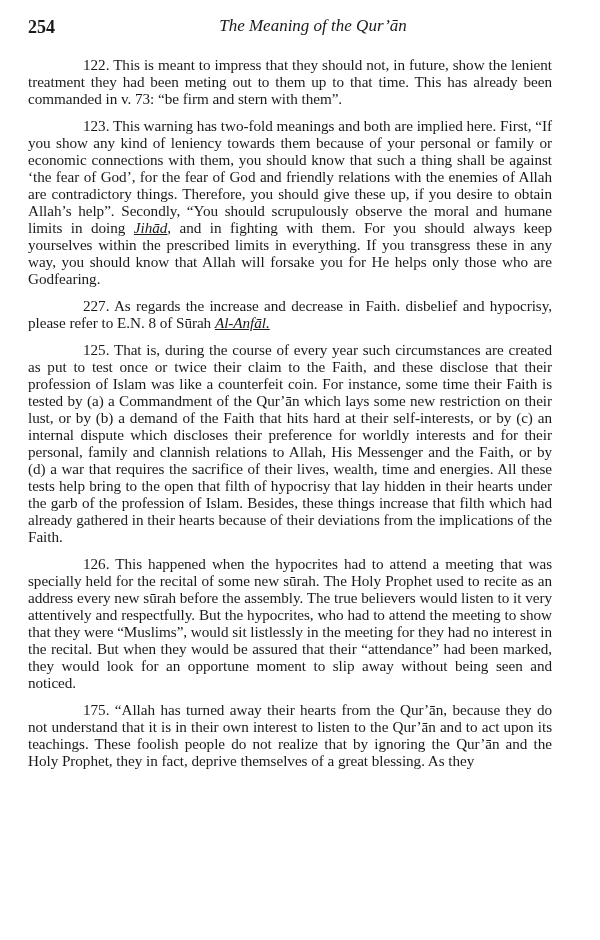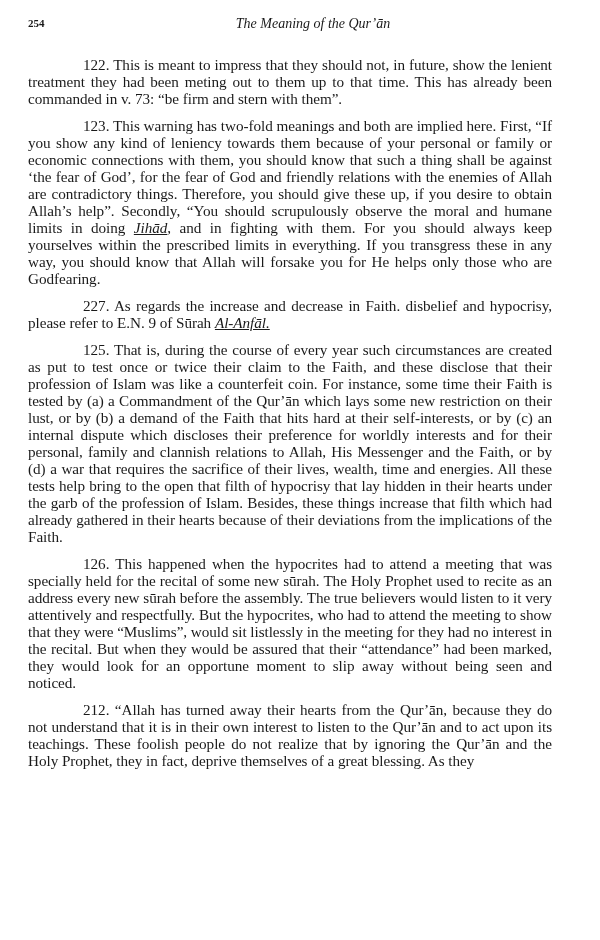--- a/index.html
+++ b/index.html
@@ -1,36 +1,36 @@
 <!DOCTYPE html>
 <html><head>
 <meta charset="utf-8">
 <style>
   html, body { margin: 0; padding: 0; background: #ffffff; }
   body { width: 600px; height: 940px; overflow: hidden; position: relative;
          font-family: "Liberation Serif", "DejaVu Serif", serif; color: #1a1a1a; }
   .page { position: absolute; left: 28px; top: 0; width: 540px; }
   .header { position: relative; height: 44px; }
-  .page-number { position: absolute; left: 0; top: 17px; font-size: 11px; font-weight: bold; }
+  .page-number { position: absolute; left: 0; top: 17px; font-size: 18px; font-weight: bold; }
   .running-title { position: absolute; left: 0; width: 540px; top: 16px; text-align: center;
-                   font-style: italic; font-size: 14px; padding-left: 30px; box-sizing: border-box; }
+                   font-style: italic; font-size: 17px; padding-left: 30px; box-sizing: border-box; }
   .note { font-size: 15.2px; line-height: 17px; text-align: justify; margin: 0 16px 10px 0;
           text-indent: 55px; letter-spacing: -0.05px; }
   .note .num { }
   .note i { font-style: italic; text-decoration: underline; }
   #n122 { margin-top: 12px; }
 </style>
 </head>
 <body>
 
 <div class="page">
   <div class="header">
     <span class="page-number">254</span>
     <span class="running-title">The Meaning of the Qur’ān</span>
   </div>
 
   <p class="note" id="n122"><span class="num">122. </span><span>This is meant to impress that they should not, in future, show the lenient treatment they had been meting out to them up to that time. This has already been commanded in v. 73: “be firm and stern with them”.</span></p>
   <p class="note"><span class="num">123. </span><span>This warning has two-fold meanings and both are implied here. First, “If you show any kind of leniency towards them because of your personal or family or economic connections with them, you should know that such a thing shall be against ‘the fear of God’, for the fear of God and friendly relations with the enemies of Allah are contradictory things. Therefore, you should give these up, if you desire to obtain Allah’s help”. Secondly, “You should scrupulously observe the moral and humane limits in doing </span><i>Jihād</i><span>, and in fighting with them. For you should always keep yourselves within the prescribed limits in everything. If you transgress these in any way, you should know that Allah will forsake you for He helps only those who are Godfearing.</span></p>
-  <p class="note"><span class="num">227. </span><span>As regards the increase and decrease in Faith. disbelief and hypocrisy, please refer to E.N. 9 of Sūrah </span><i>Al-Anfāl.</i></p>
+  <p class="note"><span class="num">227. </span><span>As regards the increase and decrease in Faith. disbelief and hypocrisy, please refer to E.N. 8 of Sūrah </span><i>Al-Anfāl.</i></p>
   <p class="note"><span class="num">125. </span><span>That is, during the course of every year such circumstances are created as put to test once or twice their claim to the Faith, and these disclose that their profession of Islam was like a counterfeit coin. For instance, some time their Faith is tested by (a) a Commandment of the Qur’ān which lays some new restriction on their lust, or by (b) a demand of the Faith that hits hard at their self-interests, or by (c) an internal dispute which discloses their preference for worldly interests and for their personal, family and clannish relations to Allah, His Messenger and the Faith, or by (d) a war that requires the sacrifice of their lives, wealth, time and energies. All these tests help bring to the open that filth of hypocrisy that lay hidden in their hearts under the garb of the profession of Islam. Besides, these things increase that filth which had already gathered in their hearts because of their deviations from the implications of the Faith.</span></p>
   <p class="note"><span class="num">126. </span><span>This happened when the hypocrites had to attend a meeting that was specially held for the recital of some new sūrah. The Holy Prophet used to recite as an address every new sūrah before the assembly. The true believers would listen to it very attentively and respectfully. But the hypocrites, who had to attend the meeting to show that they were “Muslims”, would sit listlessly in the meeting for they had no interest in the recital. But when they would be assured that their “attendance” had been marked, they would look for an opportune moment to slip away without being seen and noticed.</span></p>
-  <p class="note"><span class="num">212. </span><span>“Allah has turned away their hearts from the Qur’ān, because they do not understand that it is in their own interest to listen to the Qur’ān and to act upon its teachings. These foolish people do not realize that by ignoring the Qur’ān and the Holy Prophet, they in fact, deprive themselves of a great blessing. As they</span></p>
+  <p class="note"><span class="num">175. </span><span>“Allah has turned away their hearts from the Qur’ān, because they do not understand that it is in their own interest to listen to the Qur’ān and to act upon its teachings. These foolish people do not realize that by ignoring the Qur’ān and the Holy Prophet, they in fact, deprive themselves of a great blessing. As they</span></p>
 </div>
 
 </body></html>

